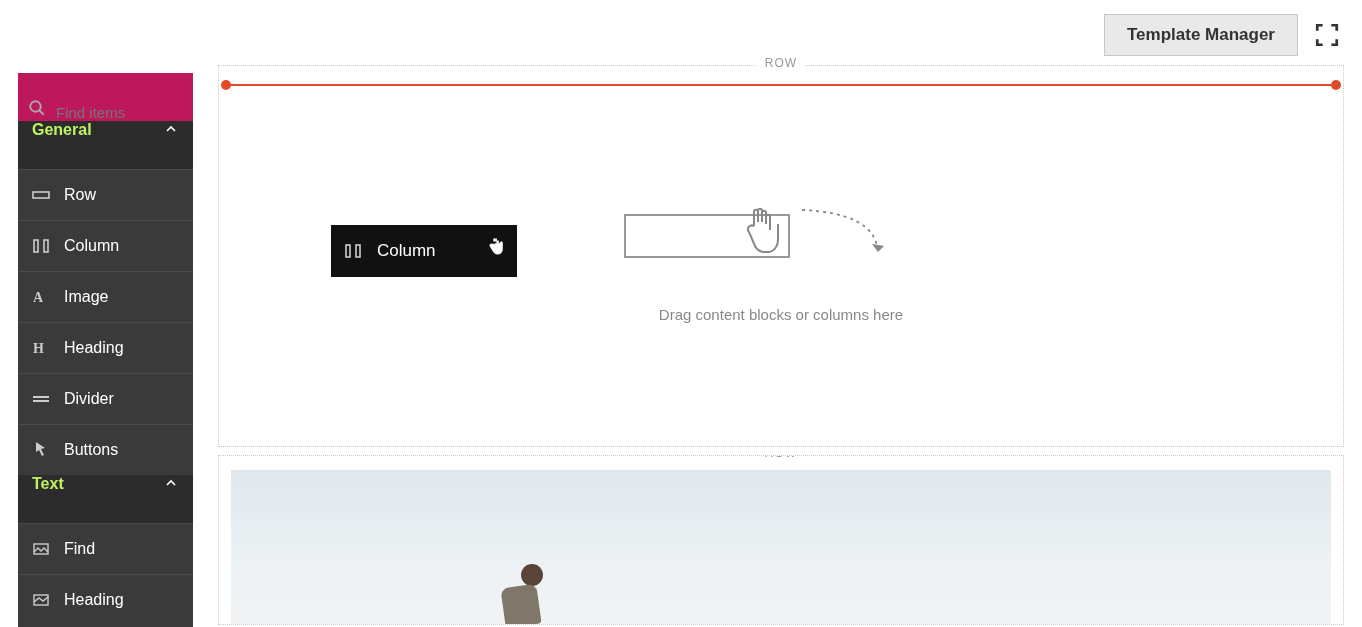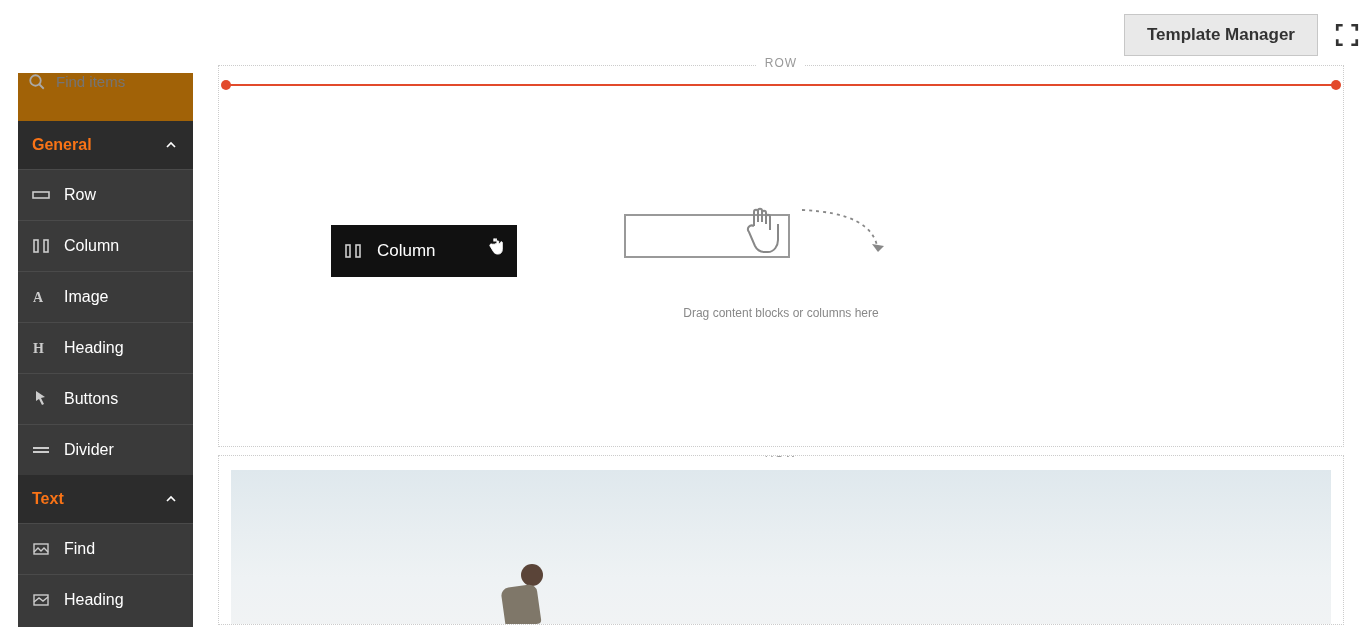--- a/index.html
+++ b/index.html
@@ -6,21 +6,21 @@
     body {
       font-family: -apple-system, BlinkMacSystemFont, "Segoe UI", Arial, sans-serif;
       background: #fff;
       width: 1362px;
       height: 627px;
       overflow: hidden;
       position: relative;
     }
     .header {
       position: absolute;
-      right: 2px;
+      right: 22px;
       top: 14px;
       display: flex;
       align-items: center;
       gap: 16px;
     }
     .tpl-btn {
       background: #e9e9e9;
       border: 1px solid #c7c7c7;
       color: #333;
       font-size: 17px;
@@ -33,40 +33,40 @@
     .sidebar {
       position: absolute;
       left: 18px;
       top: 73px;
       width: 175px;
       background: #3a3a3a;
       height: 554px;
       font-size: 16px;
     }
     .search-row {
-      display: flex; align-items: flex-start;
+      display: flex; align-items: flex-end;
       height: 48px;
       padding: 0 10px;
-      background: #a16207;
+      background: #be185d;
     }
     .search-row input {
       background: transparent;
       border: none;
       outline: none;
       color: #ccc;
       font-size: 15px;
       margin-left: 10px;
       width: 110px;
     }
     .section-header {
-      display: flex; justify-content: space-between; align-items: center;
+      display: flex; justify-content: space-between; align-items: flex-start;
       height: 48px;
       padding: 0 14px;
       background: #2c2c2c;
-      color: #f97316;
+      color: #bef264;
       font-weight: 600;
       cursor: pointer;
     }
     .sidebar-item {
       display: flex; align-items: center;
       height: 51px;
       padding: 0 12px;
       color: #fff;
       border-top: 1px solid #4a4a4a;
       background: #3a3a3a;
@@ -113,21 +113,21 @@
     .drop-center {
       position: absolute;
       left: 50%; top: 148px;
       transform: translateX(-50%);
       display: flex; flex-direction: column; align-items: center;
     }
     .drop-box-row { display: flex; align-items: flex-start; position: relative; }
     .drop-box { border: 2px solid #999; width: 166px; height: 44px; }
     .hand { position: relative; left: -54px; top: -12px;}
     .arc { position: relative; left: -44px; top: -8px;}
-    .drop-text { margin-top: 26px; font-size: 12px; color: #888; }
+    .drop-text { margin-top: 26px; font-size: 15px; color: #888; }
 
     .drag-chip {
       position: absolute;
       left: 112px; top: 159px;
       width: 186px; height: 52px;
       background: #111;
       color: #fff;
       display: flex; align-items: center;
       padding: 0 14px;
       font-size: 17px;
@@ -216,35 +216,35 @@
     <span class="ic">
       <svg width="16" height="14" viewBox="0 0 16 14" fill="#ccc">
           <text x="0" y="12" font-size="14" font-family="serif" font-weight="700">H</text>
         </svg>
     </span>
     <span>Heading</span>
   </div>
 
   <div class="sidebar-item">
     <span class="ic">
-      <svg width="14" height="16" viewBox="0 0 14 16" fill="#ccc">
-          <path d="M2 0 L2 10 L5 8 L8 14 L10 13 L7 7 L11 6 Z"></path>
-        </svg>
-    </span>
-    <span>Buttons</span>
-  </div>
-
-  <div class="sidebar-item">
-    <span class="ic">
       <svg width="16" height="10" viewBox="0 0 16 10" fill="none" stroke="#ccc" stroke-width="2">
           <path d="M0 3h16"></path>
           <path d="M0 7h16"></path>
         </svg>
     </span>
     <span>Divider</span>
+  </div>
+
+  <div class="sidebar-item">
+    <span class="ic">
+      <svg width="14" height="16" viewBox="0 0 14 16" fill="#ccc">
+          <path d="M2 0 L2 10 L5 8 L8 14 L10 13 L7 7 L11 6 Z"></path>
+        </svg>
+    </span>
+    <span>Buttons</span>
   </div>
 
   <div class="section-header">
     <span>Text</span>
     <span class="chevron-up">
       <svg width="16" height="16" viewBox="0 0 24 24" fill="none" stroke="#fff" stroke-width="2.5">
           <path d="M6 15l6-6 6 6"></path>
         </svg>
     </span>
   </div>

